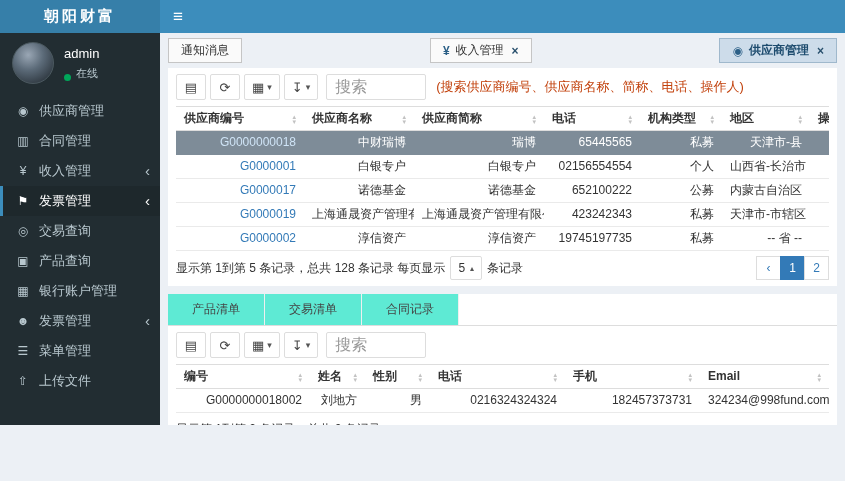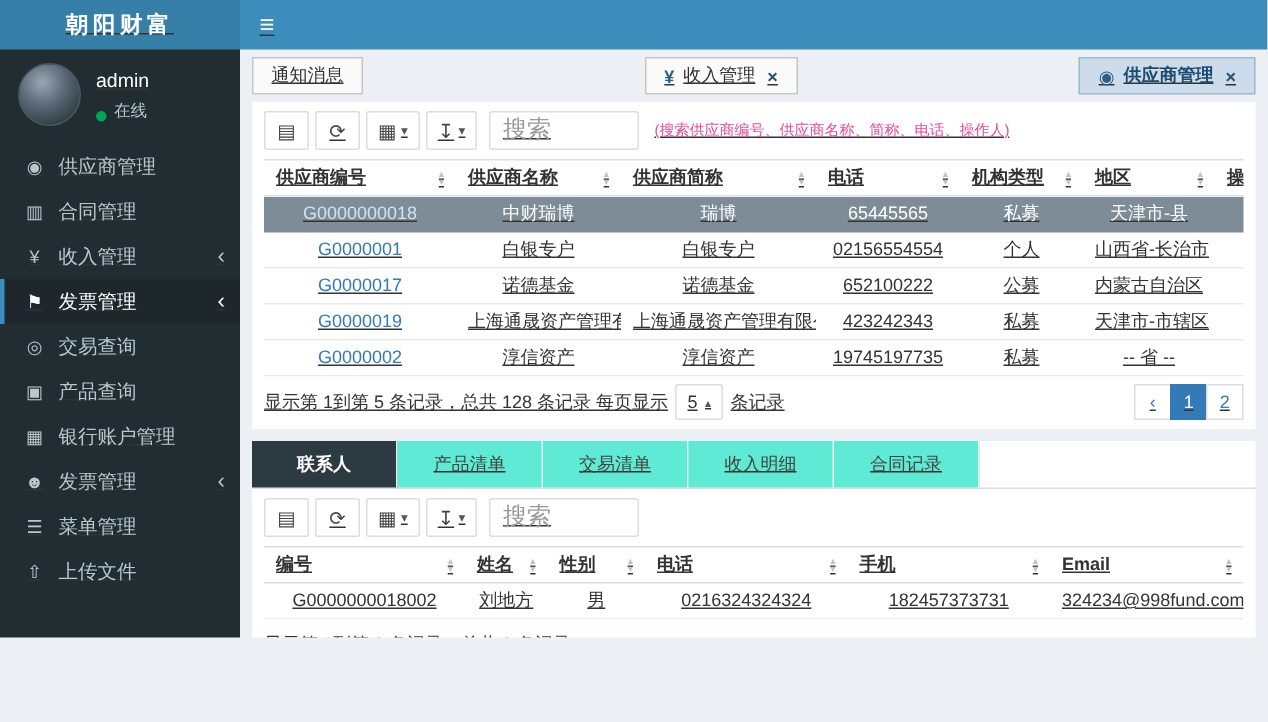--- a/index.html
+++ b/index.html
@@ -1,18 +1,18 @@
 <!DOCTYPE html>
 <html><head>
 <meta charset="utf-8">
 <style>
   * { margin:0; padding:0; box-sizing:border-box; }
   html,body { width:845px; height:481px; overflow:hidden; }
   body { font-family:"Liberation Sans","DejaVu Sans",sans-serif; font-size:12px; background:#ecf0f5; color:#333; }
-  .app { display:flex; width:845px; height:425px;text-decoration:underline; }
+  .app { display:flex; width:845px; height:425px; }
 
   
   .sidebar { width:160px; flex-shrink:0; background:#222d32; display:flex; flex-direction:column; }
   .logo { height:33px; background:#367fa9; color:#fff; font-size:15px; font-weight:bold; letter-spacing:3px; display:flex; align-items:center; justify-content:center; }
   .user-panel { display:flex; align-items:center; gap:10px; padding:9px 12px 10px; }
   .avatar { width:42px; height:42px; border-radius:50%; flex-shrink:0; border:1px solid #4b5960;
             background: radial-gradient(circle at 38% 30%, #9aa7b5 0%, #5c6b79 40%, #2c353d 85%); }
   .user-name { color:#fff; font-size:13px; line-height:16px; }
   .user-status { display:flex; align-items:flex-end; gap:5px; color:#b8c7ce; font-size:11px; margin-top:4px; }
   .dot { width:7px; height:7px; border-radius:50%; background:#00a65a; }
@@ -40,28 +40,28 @@
   .panel1 { margin-bottom:8px; }
   .panel2 { padding:0; }
   .panel2-body { padding:6px 8px; }
 
   
   .toolbar { display:flex; align-items:center; margin-bottom:6px; }
   .btn { height:26px; min-width:30px; padding:0 7px; margin-right:4px; border:1px solid #ddd; background:#fff; color:#444; font-size:13px; display:inline-flex; align-items:center; justify-content:center; gap:3px; cursor:pointer; border-radius:2px; }
   .btn .caret { font-size:9px; color:#555; }
   .search { height:26px; width:100px; border:1px solid #ddd; border-radius:2px; padding:0 8px; font-size:16px; font-family:inherit; color:#333; margin-left:4px; }
   .search::placeholder { color:#999; }
-  .hint { margin-left:10px; font-size:10px; color:#ec4899; white-space:nowrap; overflow:hidden; }
+  .hint { margin-left:10px; font-size:13px; color:#c2410c; white-space:nowrap; overflow:hidden; }
 
   
   .tbl-wrap { overflow:hidden; width:100%; }
   table { border-collapse:collapse; table-layout:fixed; }
   .tbl-supplier { width:760px; }
   .tbl-contact  { width:653px; }
-  th,td { text-align:center; padding:5px 8px; font-size:12px; line-height:13px; white-space:nowrap; overflow:hidden; border-bottom:1px solid #eaeaea; }
+  th,td { text-align:right; padding:5px 8px; font-size:12px; line-height:13px; white-space:nowrap; overflow:hidden; border-bottom:1px solid #eaeaea; }
   thead th { font-weight:bold; color:#333; border-top:1px solid #ddd; border-bottom:1px solid #ddd; }
   .th-inner { display:flex; align-items:center; justify-content:space-between; gap:4px; }
   .carets { display:flex; flex-direction:column; font-size:7px; line-height:5px; color:#c2c2c2; flex-shrink:0; }
   .carets::before { content:"▴"; }
   .carets::after  { content:"▾"; }
   a.link { color:#337ab7; text-decoration:none; cursor:pointer; }
   tr.selected td { background:#7e8c98; color:#fff; border-bottom-color:#7e8c98; }
   tr.selected a.link { color:#cfe4f6; }
 
   
@@ -303,24 +303,22 @@
           <div class="pagination">
             <span class="pg">‹</span>
             <span class="pg active">1</span>
             <span class="pg">2</span>
           </div>
         </div>
       </section>
 
       <section class="panel panel2">
         <div class="dtabs">
-          <div class="dtab active">联系人</div>
           <div class="dtab">产品清单</div>
           <div class="dtab">交易清单</div>
-          <div class="dtab">收入明细</div>
           <div class="dtab">合同记录</div>
         </div>
 
         <div class="panel2-body">
           <div class="toolbar">
             <button class="btn">
               <span>▤</span>
             </button>
             <button class="btn">
               <span>⟳</span>

